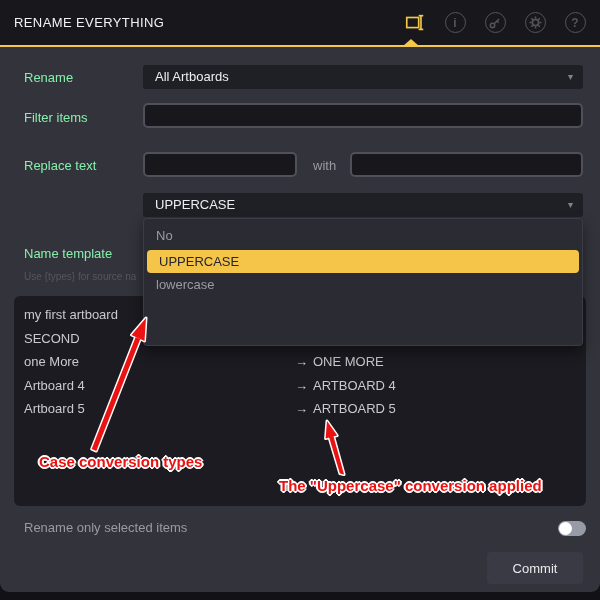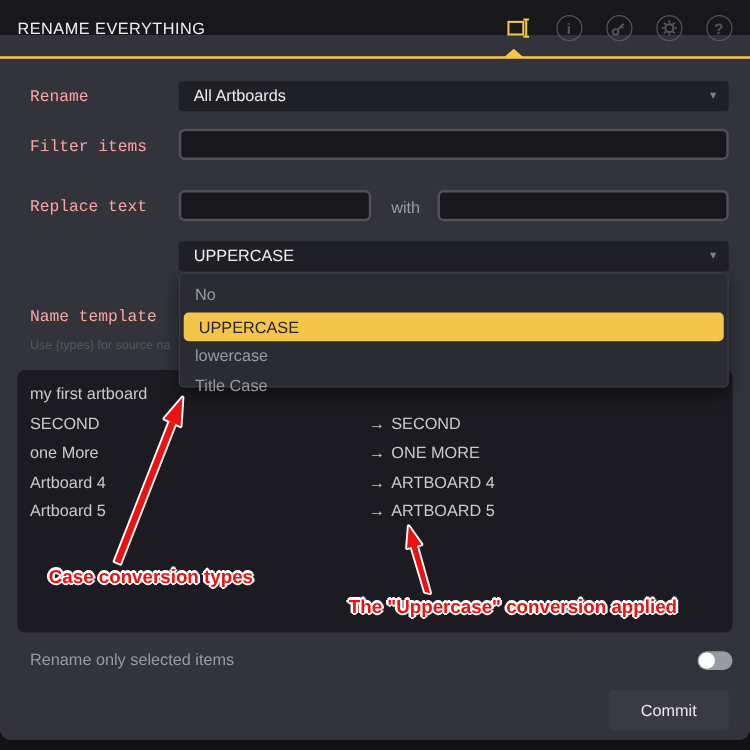--- a/index.html
+++ b/index.html
@@ -7,60 +7,60 @@
     width:600px;height:600px;background:#121216;
     font-family:"Liberation Sans","DejaVu Sans",sans-serif;
     -webkit-font-smoothing:antialiased;position:relative;overflow:hidden;
   }
   .dialog{
     position:absolute;left:0;top:0;width:600px;height:592px;
     background:#33333c;border-radius:0 0 9px 9px;overflow:hidden;
   }
   
   .header{
-    position:absolute;left:0;top:0;width:600px;height:28px;background:#18181c;
+    position:absolute;left:0;top:0;width:600px;height:45px;background:#18181c;
   }
   .header-title{
     position:absolute;left:14px;top:0;height:45px;line-height:45px;
     color:#f2f2f4;font-size:13px;letter-spacing:.4px;font-weight:400;
   }
   .header-icons{position:absolute;right:14px;top:0;height:45px;display:flex;align-items:center;gap:18px;}
   .hicon{width:22px;height:22px;display:flex;align-items:center;justify-content:center;cursor:pointer;}
   .circle-icon{
     width:19px;height:19px;border:1.5px solid #54545c;border-radius:50%;
     color:#54545c;font-size:12px;font-weight:700;display:flex;align-items:center;justify-content:center;
   }
   .accent-line{position:absolute;left:0;top:45px;width:600px;height:2px;background:#f5c84b;}
   .tab-pointer{
     position:absolute;left:403px;top:39px;width:0;height:0;
     border-left:8px solid transparent;border-right:8px solid transparent;
     border-bottom:7px solid #f5c84b;
   }
   
-  .flabel{position:absolute;left:24px;color:#fca5a5;font-size:13px;font-family:Liberation Mono, monospace;}
+  .flabel{position:absolute;left:24px;color:#86efac;font-size:13px;}
   .select{
     position:absolute;left:143px;width:440px;height:24px;background:#1f1f26;
     border-radius:3px;color:#eeeef0;font-size:13px;line-height:24px;
     padding-left:12px;box-sizing:border-box;cursor:pointer;
   }
   .select .caret{
     position:absolute;right:10px;top:0;line-height:24px;color:#82828a;font-size:10px;
   }
   .tinput{
     position:absolute;height:25px;background:#17171c;border:2px solid #50505a;
     border-radius:5px;box-sizing:border-box;color:#eeeef0;font-size:13px;
     padding:0 8px;outline:none;
   }
   .with-label{position:absolute;color:#9a9aa2;font-size:13px;}
   .hint{
     position:absolute;left:24px;top:271px;color:#56565f;font-size:10px;z-index:2;white-space:nowrap;
   }
   
   .menu{
-    position:absolute;left:143px;top:218px;width:440px;height:92px;
+    position:absolute;left:143px;top:218px;width:440px;height:128px;
     background:#2b2b33;border:1px solid #3c3c45;border-radius:4px;box-sizing:border-box;
     box-shadow:0 6px 14px rgba(0,0,0,.45);z-index:5;
   }
   .menu-item{
     position:absolute;left:0;width:100%;height:24px;line-height:24px;
     padding-left:12px;box-sizing:border-box;color:#9a9aa2;font-size:13px;cursor:pointer;
   }
   .menu-item.selected{
     left:3px;width:432px;height:23px;line-height:23px;background:#f5c54a;
     border-radius:4px;color:#26262c;
@@ -202,21 +202,20 @@
       <span class="src">Artboard 5</span>
       <span class="arr">→</span>
       <span class="res">ARTBOARD 5</span>
     </div>
   </div>
 
   <div class="menu">
     <div class="menu-item" style="top:5px;">No</div>
     <div class="menu-item selected" style="top:31px;">UPPERCASE</div>
     <div class="menu-item" style="top:54px;">lowercase</div>
-    <div class="menu-item" style="top:78px;">Title Case</div>
   </div>
 
   <div class="footer-label">Rename only selected items</div>
   <div class="toggle">
     <div class="knob"></div>
   </div>
   <button class="btn btn-commit">Commit</button>
 
   <div class="annot-layer">
     <svg width="600" height="600" viewBox="0 0 600 600">

